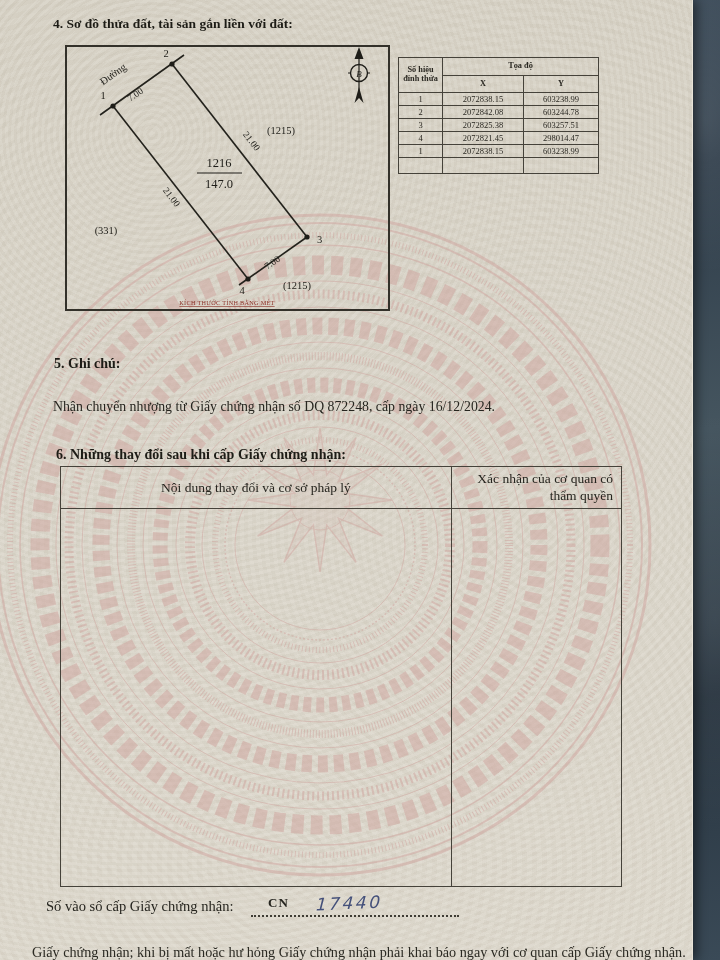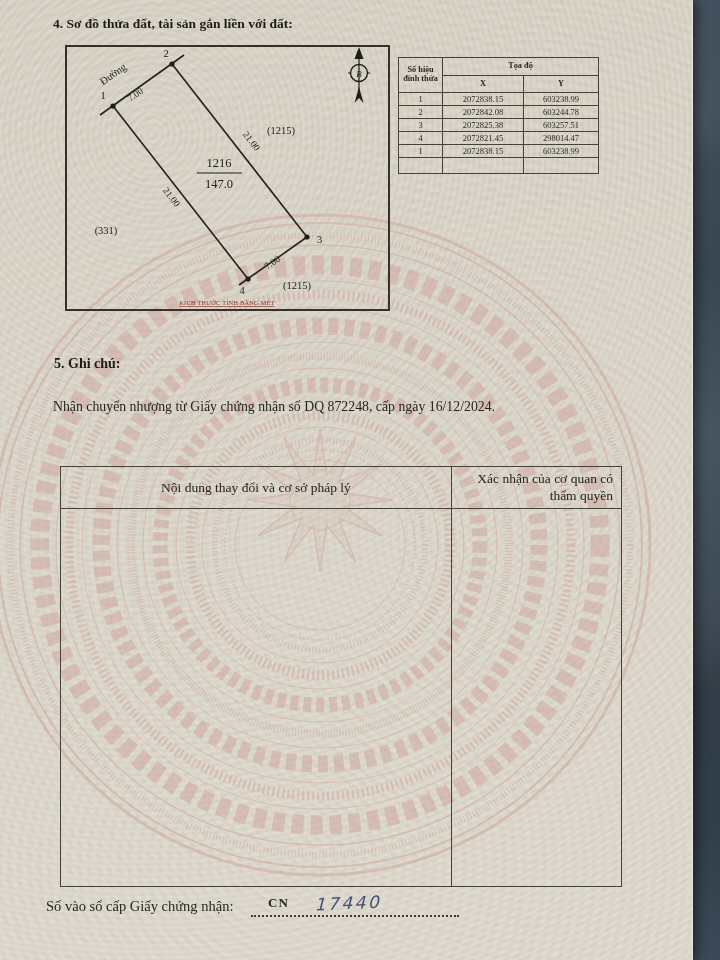--- a/index.html
+++ b/index.html
@@ -212,31 +212,33 @@
         <td></td>
             <td></td>
             <td></td>
       </tr>
     </tbody>
       </table>
 
     <div class="abs sec-title z" style="left:54px;top:356px;font-size:14px;">5. Ghi chú:</div>
     <div class="abs body-text z" style="left:53px;top:399px;">Nhận chuyển nhượng từ Giấy chứng nhận số DQ 872248, cấp ngày 16/12/2024.</div>
 
+    <div class="abs sec-title z" style="left:56px;top:447px;font-size:14px;">6. Những thay đổi sau khi cấp Giấy chứng nhận:</div>
     <div class="chg-table z">
       <div class="chg-hdr">
         <div class="c1">Nội dung thay đổi và cơ sở pháp lý</div>
         <div class="c2">Xác nhận của cơ quan có thẩm quyền</div>
       </div>
       <div class="chg-body">
         <div class="c1"></div>
         <div class="c2"></div>
       </div>
     </div>
 
     <div class="abs body-text registry z" style="font-size:14.5px;">Số vào sổ cấp Giấy chứng nhận:</div>
     <div class="abs dotline z"></div>
     <div class="abs cn z">CN</div>
     <div class="abs handwrite z">17440</div>
 
+    <div class="abs legal z" style="left:32px;top:944px;">Giấy chứng nhận; khi bị mất hoặc hư hỏng Giấy chứng nhận phải khai báo ngay với cơ quan cấp Giấy chứng nhận.</div>
 
   </div>
 </div>
 
 </body></html>

